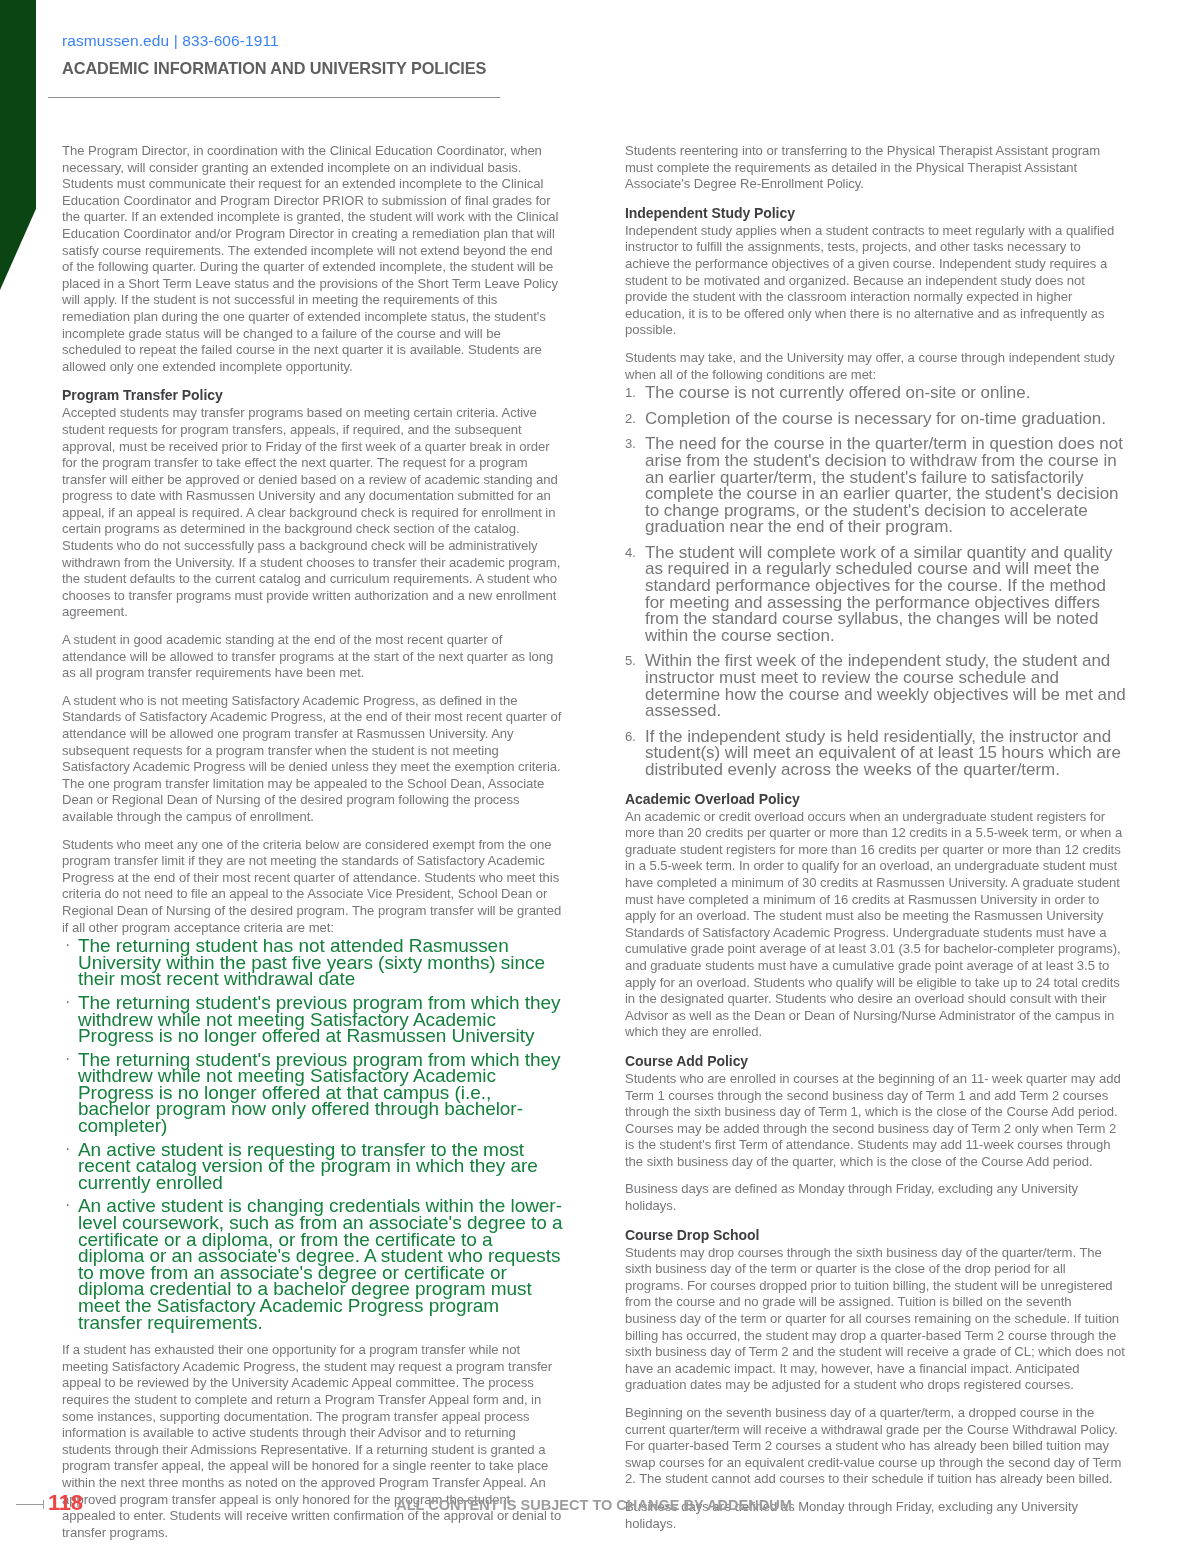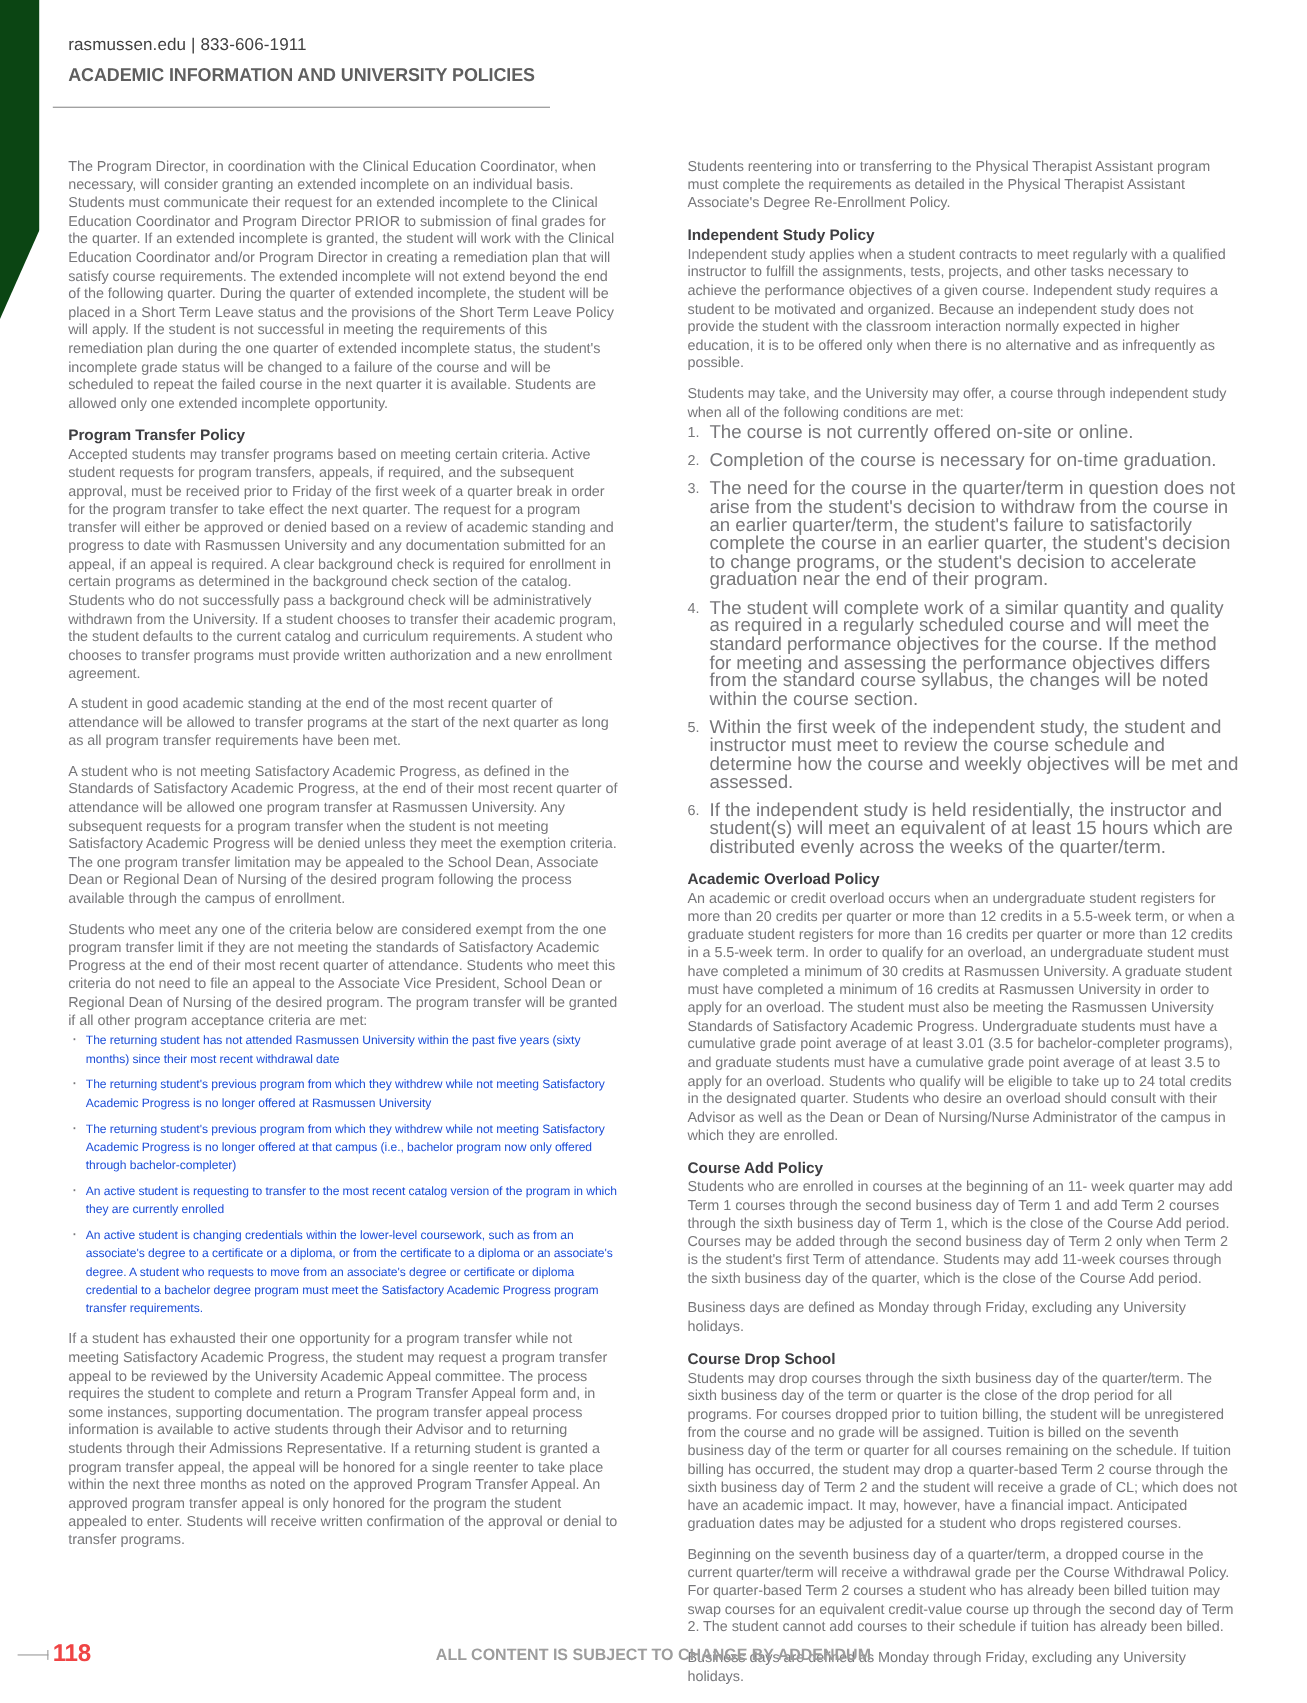--- a/index.html
+++ b/index.html
@@ -30,21 +30,21 @@
 
   
   .page-header {
     position: absolute;
     left: 62px;
     top: 30px;
     width: 460px;
   }
   .header-contact {
     font-size: 15.5px;
-    color: #404040;
+    color: #3b82f6;
     letter-spacing: 0.1px;
     line-height: 1.4;
     white-space: nowrap;
   }
   .header-title {
     font-size: 17px;
     font-weight: bold;
     color: #5f5f5f;
     letter-spacing: -0.1px;
     line-height: 1.5;
@@ -96,23 +96,23 @@
 
   ul.bullets {
     margin: 2px 0 11px 0;
     padding: 0;
     list-style: none;
   }
   ul.bullets li {
     position: relative;
     padding-left: 16px;
     margin-bottom: 7px;
-    font-size: 11px;
-    line-height: 16.6px;
-    color: #1d4ed8;
+    font-size: 19px;
+    line-height: 16.6px;
+    color: #15803d;
     letter-spacing: -0.05px;
   }
   ul.bullets li::before {
     content: "\00b7";
     position: absolute;
     left: 3px;
     top: -1px;
     font-size: 16px;
     line-height: 16.6px;
     color: #77777a;

